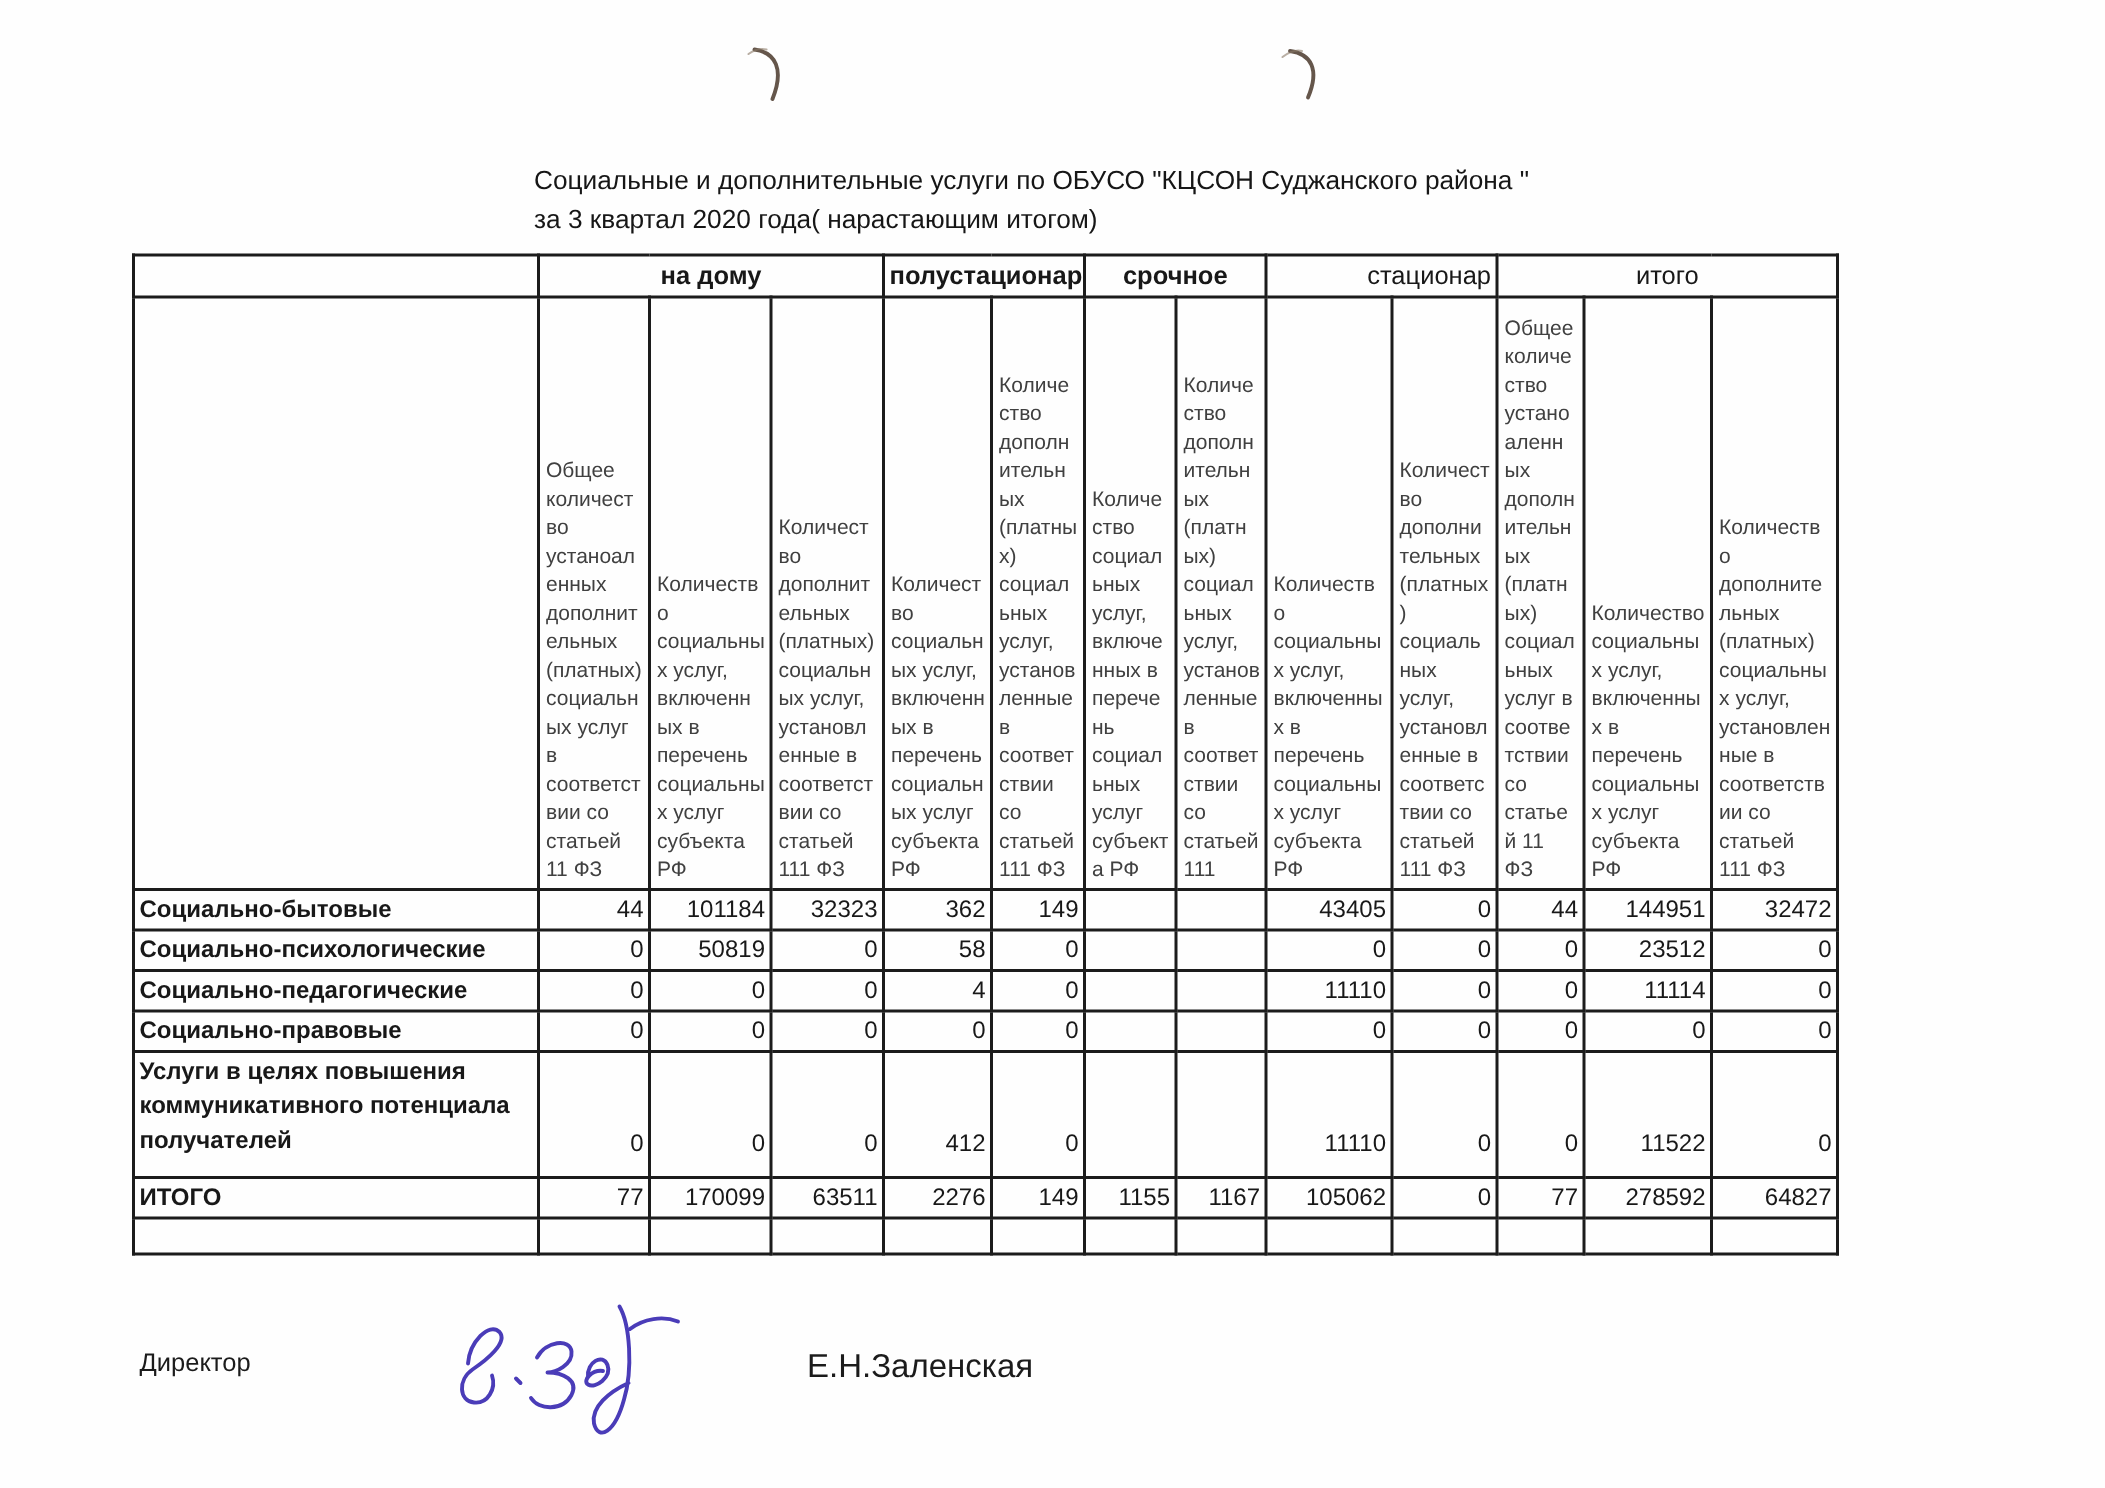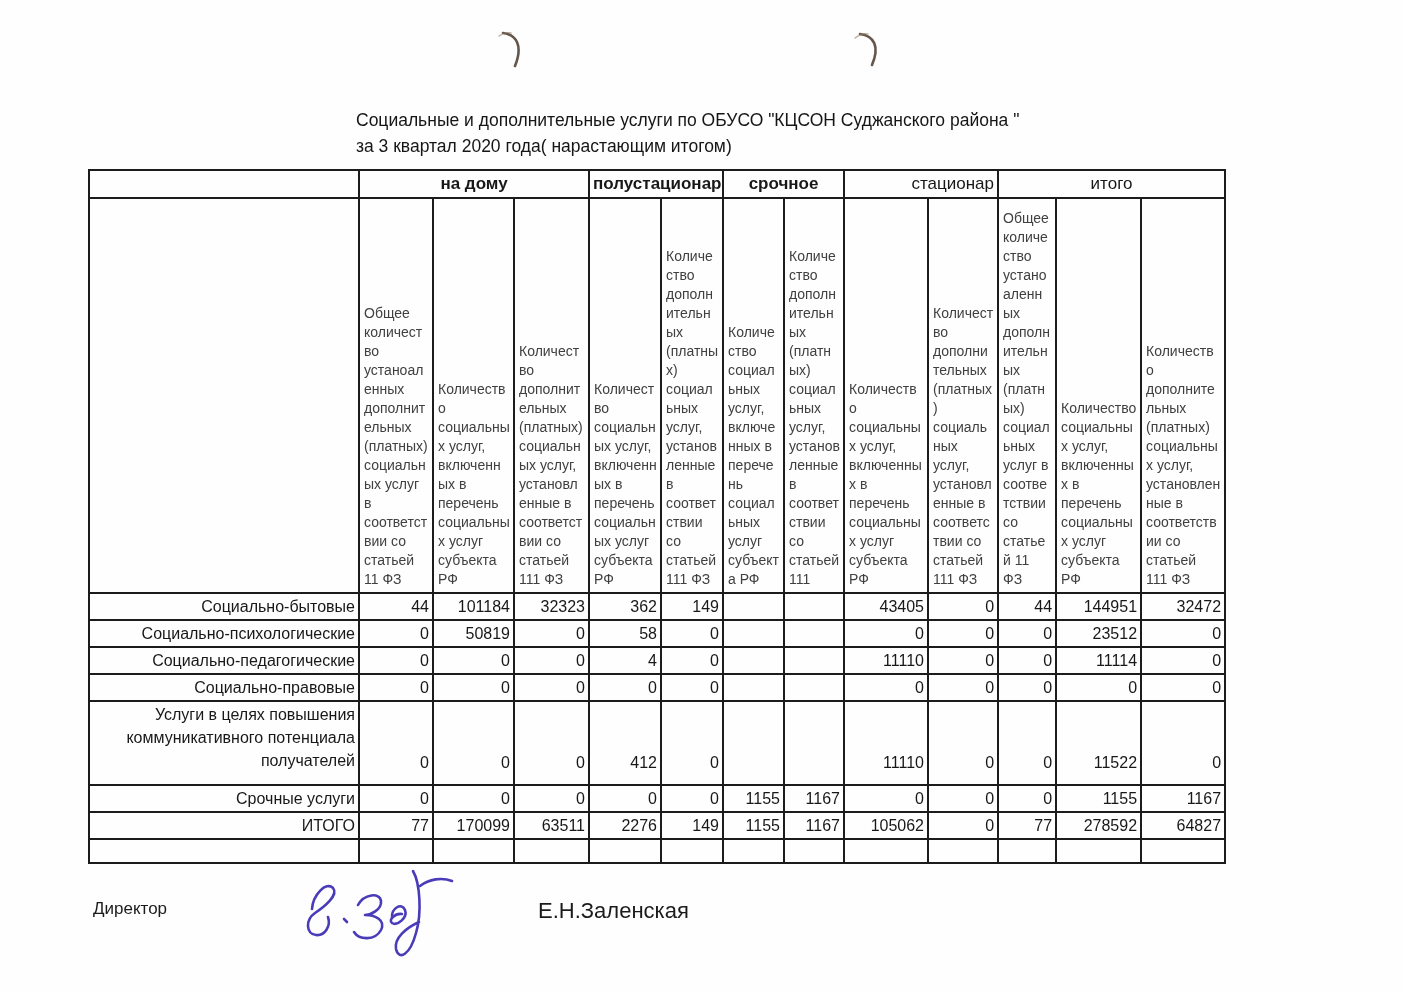--- a/index.html
+++ b/index.html
@@ -34,21 +34,21 @@
   tr.gr td.gc{font-weight:normal;}
   tr.hr td{
     height:388px;vertical-align:bottom;text-align:left;
     font-size:14px;line-height:19px;
     overflow-wrap:anywhere;word-break:break-word;
     padding:2px 3px 3px 4px;color:#404040;
   }
   tr.dr td{height:25px;}
   tr.tall td{height:70px;vertical-align:bottom;padding-bottom:12px;}
   tr.empty td{height:22px;}
-  td.rl{text-align:right;padding-left:5px;line-height:23px;}
+  td.rl{text-align:left;padding-left:5px;line-height:23px;font-weight:bold;}
   td.n{text-align:right;padding-right:4px;font-variant-numeric:tabular-nums;}
   
   .director{position:absolute;left:93px;top:899px;font-size:17px;}
   .dname{position:absolute;left:538px;top:898px;font-size:22px;}
   .sig{position:absolute;left:282px;top:855px;z-index:3;}
 </style>
 </head>
 <body>
 
 <div class="page">
@@ -176,35 +176,20 @@
       <td class="n">0</td>
       <td class="n"></td>
       <td class="n"></td>
       <td class="n">11110</td>
       <td class="n">0</td>
       <td class="n">0</td>
       <td class="n">11522</td>
       <td class="n">0</td>
     </tr>
     <tr class="dr">
-      <td class="rl">Срочные услуги</td>
-      <td class="n">0</td>
-      <td class="n">0</td>
-      <td class="n">0</td>
-      <td class="n">0</td>
-      <td class="n">0</td>
-      <td class="n">1155</td>
-      <td class="n">1167</td>
-      <td class="n">0</td>
-      <td class="n">0</td>
-      <td class="n">0</td>
-      <td class="n">1155</td>
-      <td class="n">1167</td>
-    </tr>
-    <tr class="dr">
       <td class="rl">ИТОГО</td>
       <td class="n">77</td>
       <td class="n">170099</td>
       <td class="n">63511</td>
       <td class="n">2276</td>
       <td class="n">149</td>
       <td class="n">1155</td>
       <td class="n">1167</td>
       <td class="n">105062</td>
       <td class="n">0</td>

